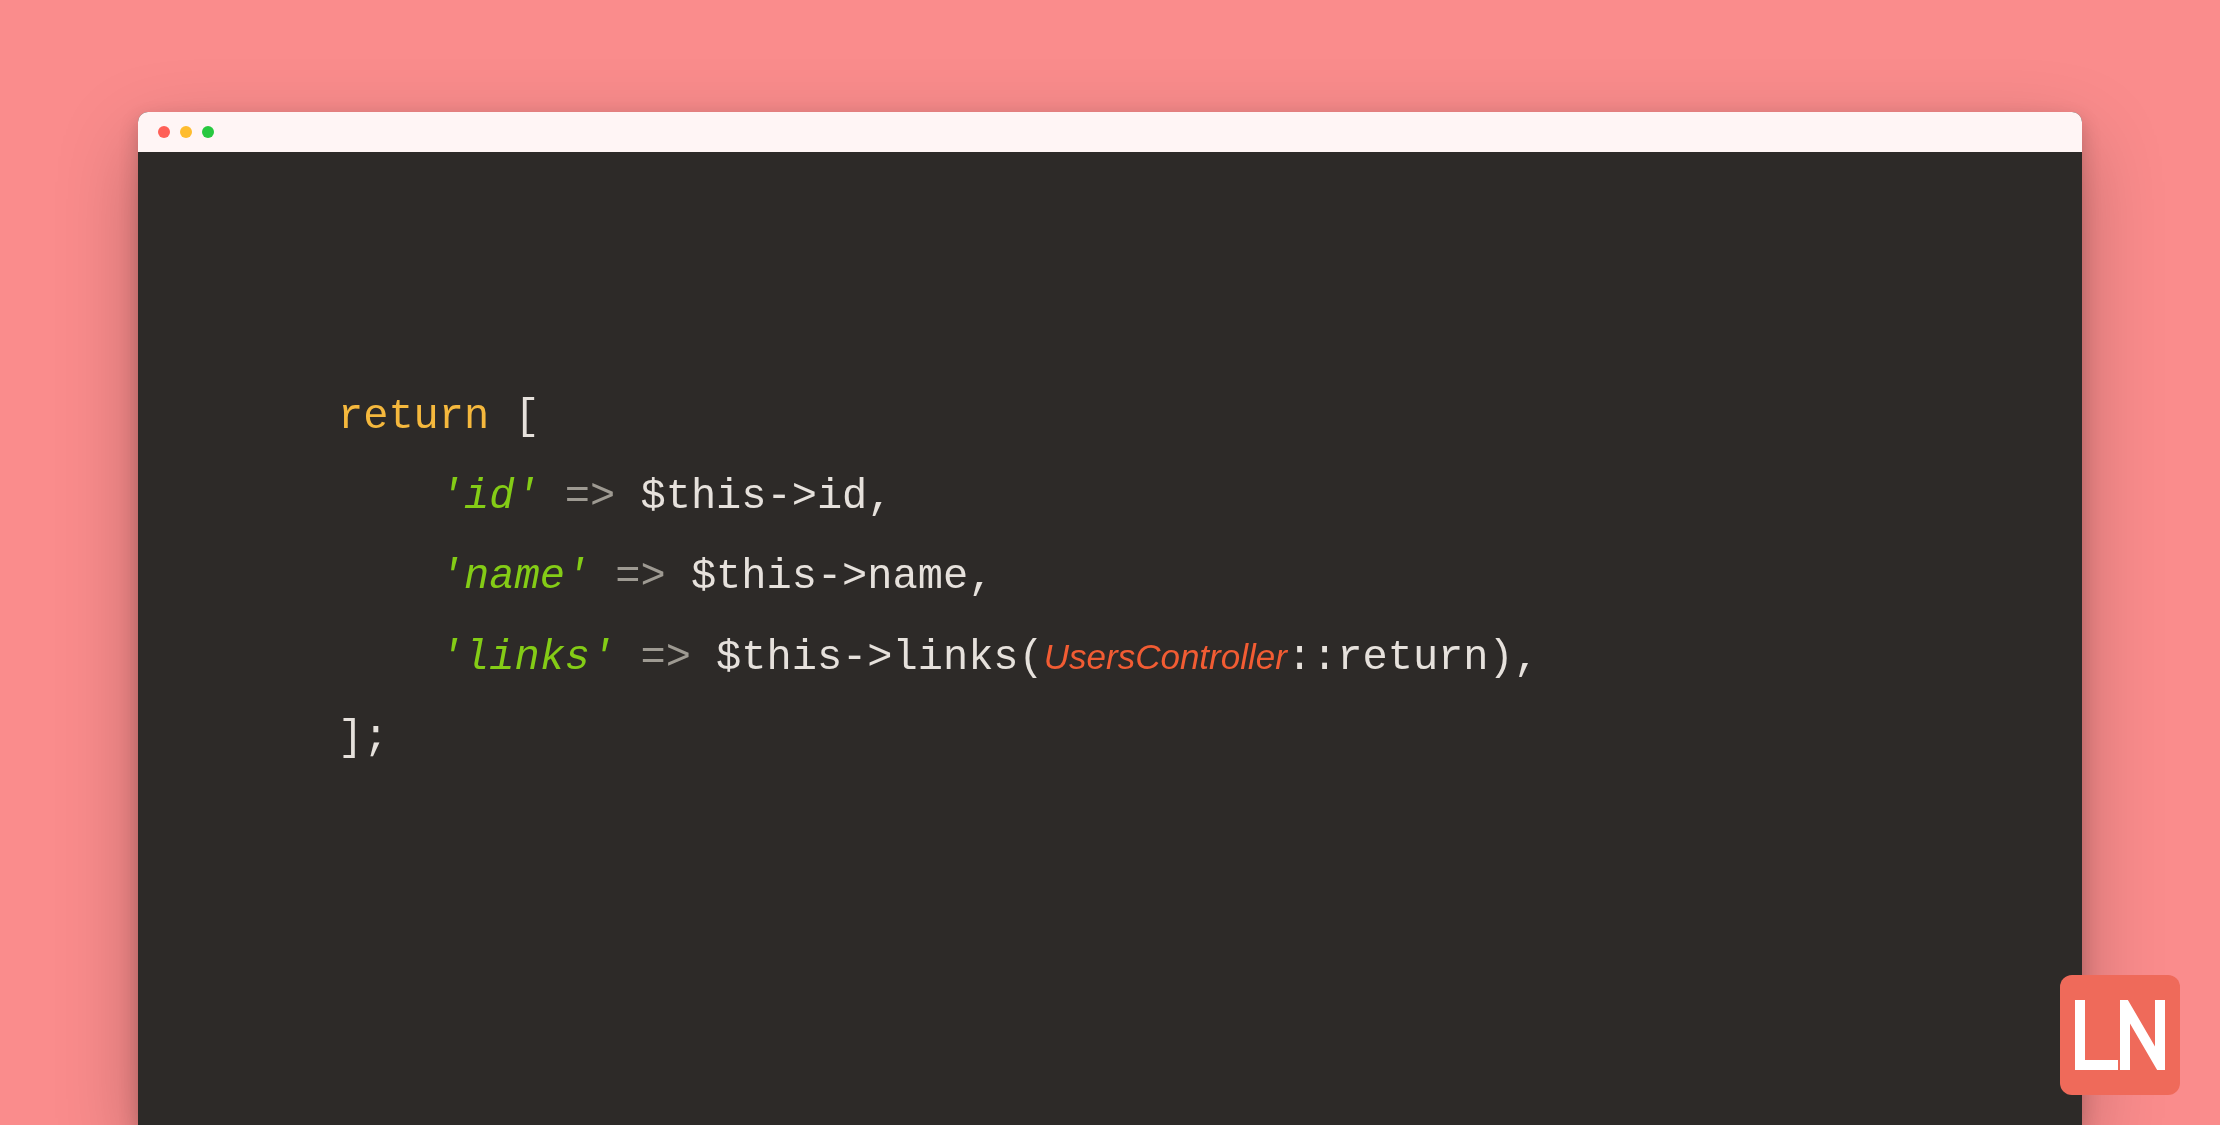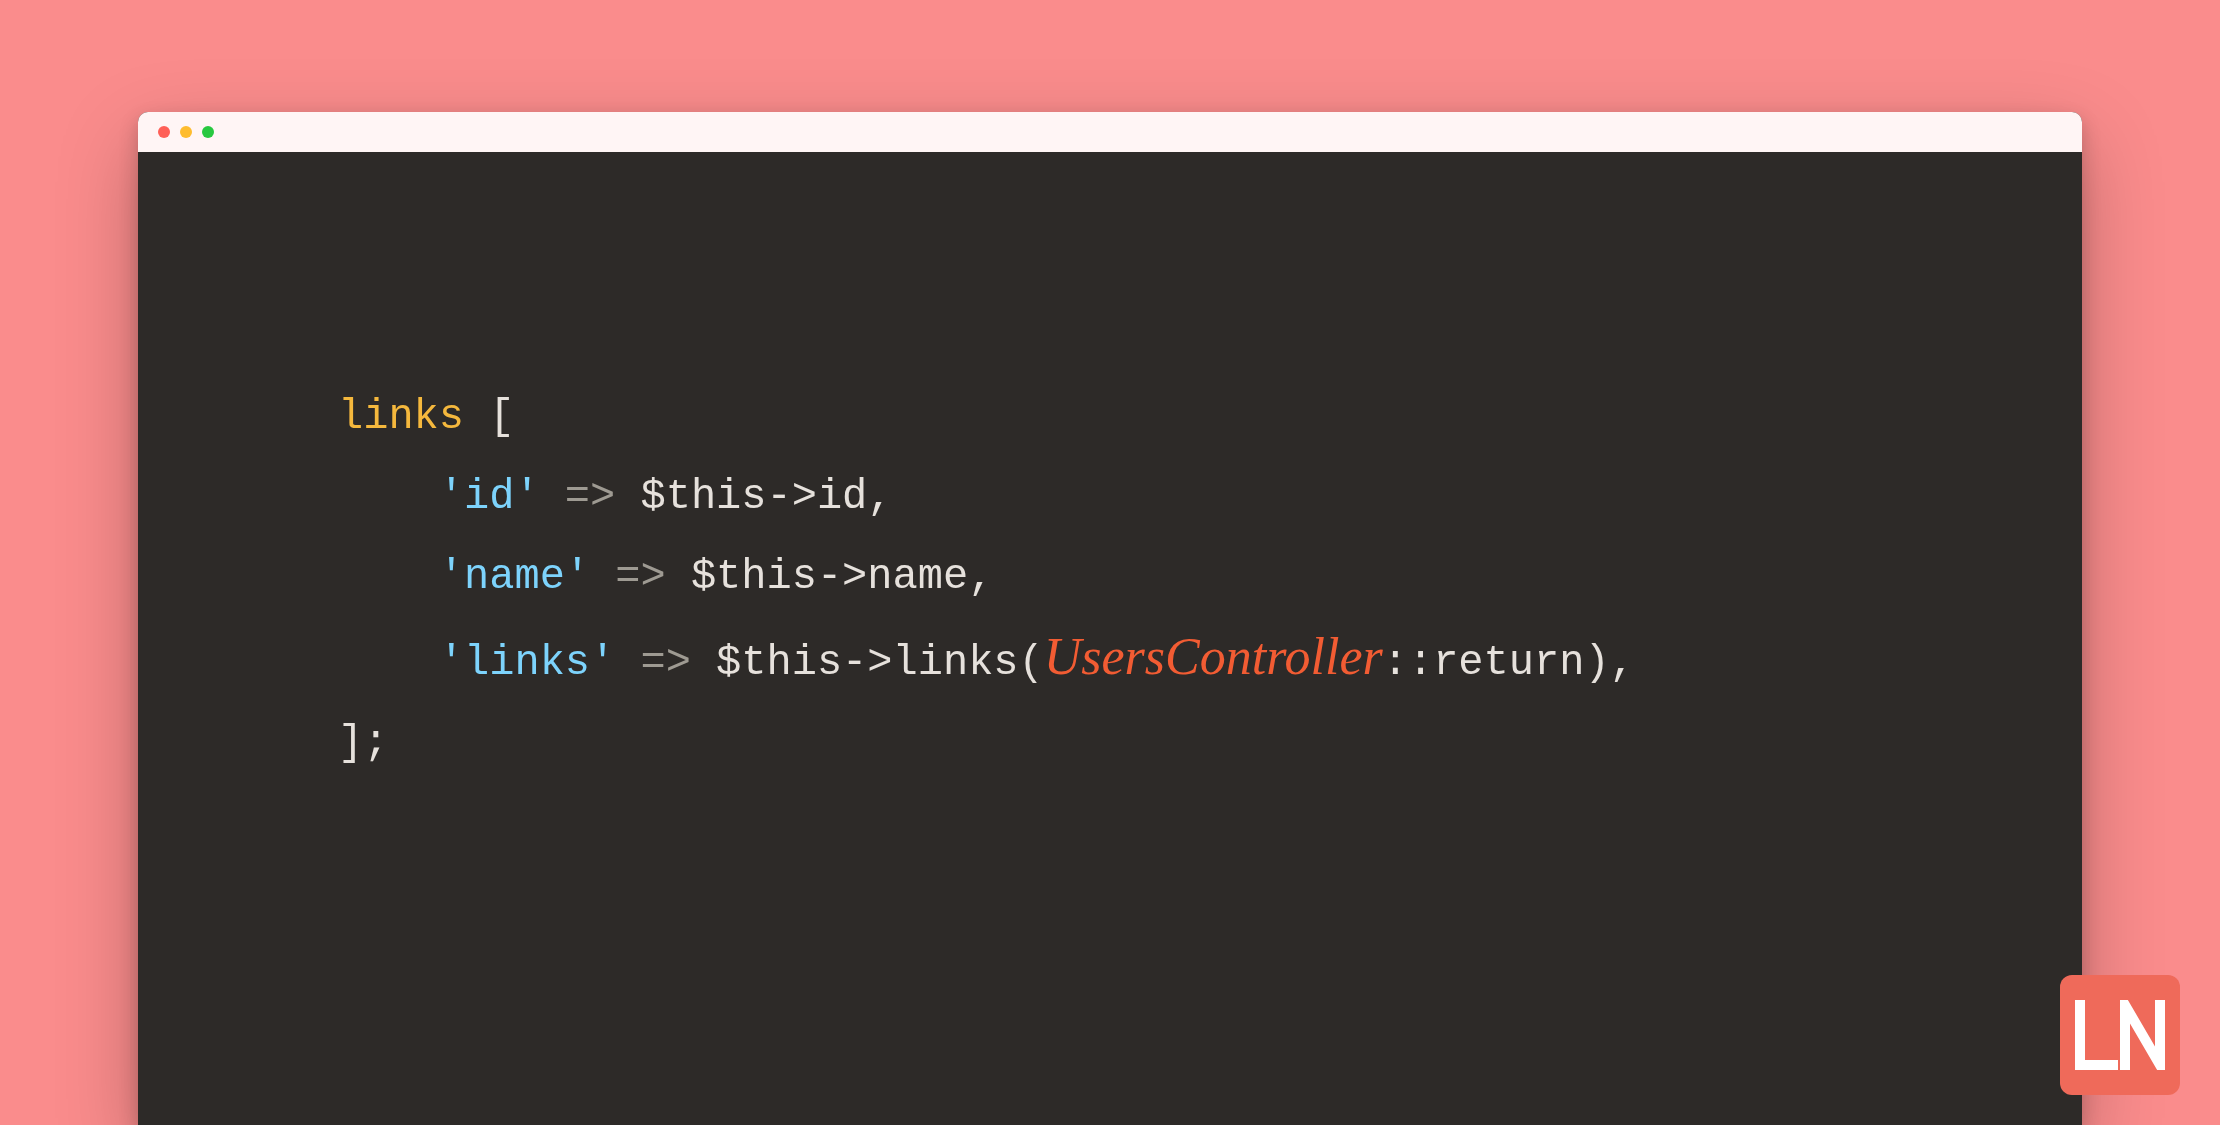--- a/index.html
+++ b/index.html
@@ -48,28 +48,28 @@
   .code {
     padding: 225px 0 0 200px;
     font-size: 42px;
     line-height: 80px;
     font-family: "Menlo", "Consolas", "Liberation Mono", monospace;
     white-space: pre;
     color: #e6e1dc;
   }
 
   .tok-keyword { color: #f5b83d; }          
-  .tok-string  { color: #7dd3fc; }          
+  .tok-string  { color: #84cc16; font-style: italic; }          
   .tok-default { color: #e6e1dc; }          
   .tok-dim     { color: #9e9a92; }          
   .tok-class   {
     color: #f25c33;
     font-style: italic;
-    font-family: Liberation Serif, serif;
-    font-size: 52px;
+    font-family: Liberation Sans, sans-serif;
+    font-size: 35px;
   }
 
   .badge {
     position: absolute;
     right: 40px;
     bottom: 30px;
     width: 120px;
     height: 120px;
     background: #ef6a5a;
     border-radius: 12px;
@@ -82,21 +82,21 @@
 </head>
 <body>
 
 <div class="window">
   <div class="titlebar">
     <span class="dot dot-red"></span>
     <span class="dot dot-yellow"></span>
     <span class="dot dot-green"></span>
   </div>
 
-  <div class="code"><span class="tok-keyword">links</span><span class="tok-default"> [</span>
+  <div class="code"><span class="tok-keyword">return</span><span class="tok-default"> [</span>
 <span class="tok-default">    </span><span class="tok-string">'id'</span><span class="tok-dim"> =&gt; </span><span class="tok-default">$this-&gt;id,</span>
 <span class="tok-default">    </span><span class="tok-string">'name'</span><span class="tok-dim"> =&gt; </span><span class="tok-default">$this-&gt;name,</span>
 <span class="tok-default">    </span><span class="tok-string">'links'</span><span class="tok-dim"> =&gt; </span><span class="tok-default">$this-&gt;links(</span><span class="tok-class">UsersController</span><span class="tok-default">::return),</span>
 <span class="tok-default">];</span></div>
 </div>
 
 <div class="badge">
   <svg width="90" height="70" viewBox="0 0 90 70">
 
     <path d="M5 5 L5 65 L38 65" fill="none" stroke="#ffffff" stroke-width="10" stroke-linecap="square" stroke-linejoin="miter"></path>

